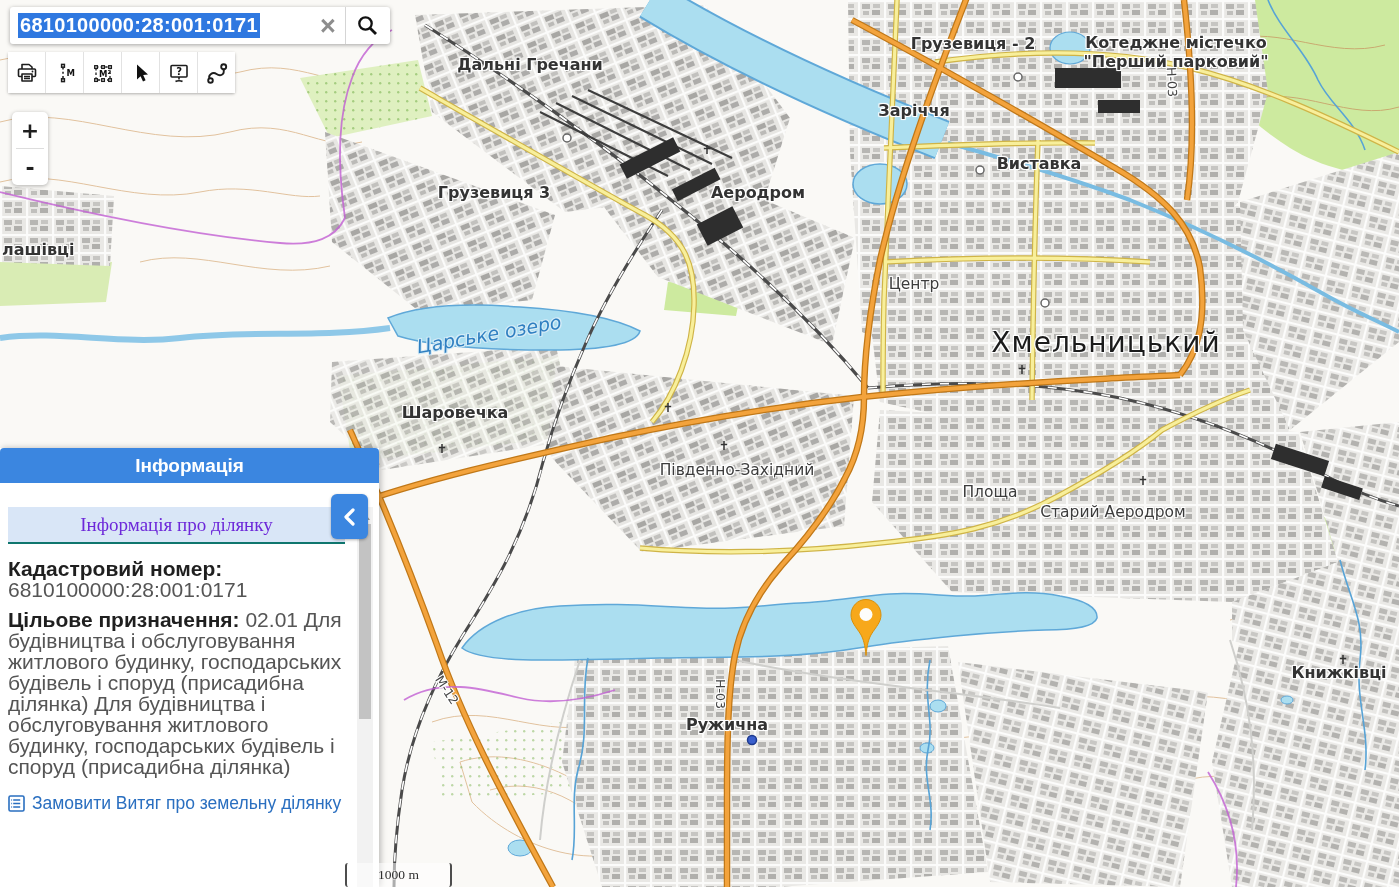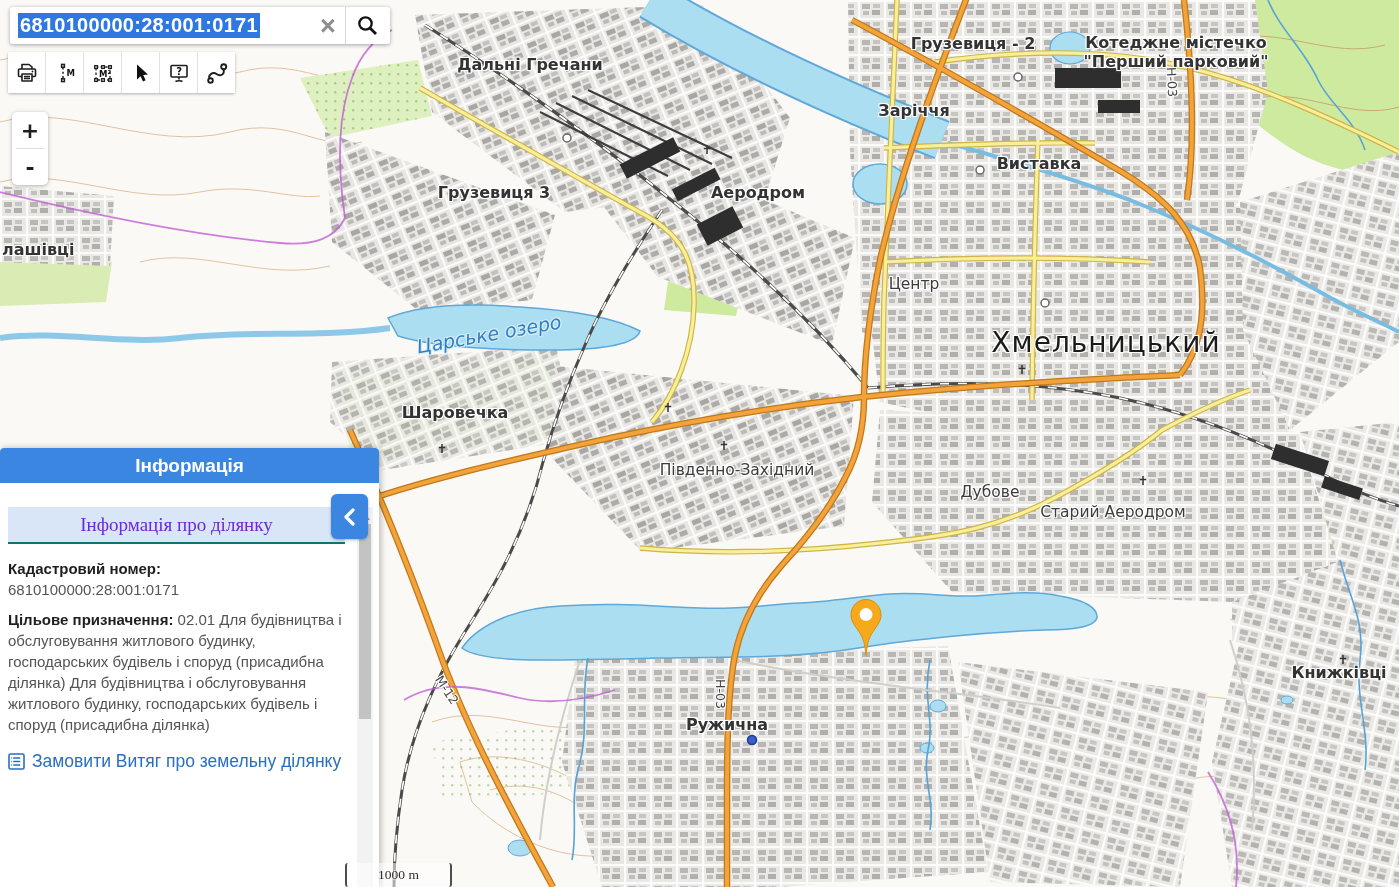--- a/index.html
+++ b/index.html
@@ -42,21 +42,21 @@
        font-size:22px;font-weight:bold;color:#1f1f1f;cursor:pointer;font-family:"DejaVu Sans",sans-serif;}
   .zsep{height:1px;background:#ddd;margin:0 4px;}
   
   .panel{position:absolute;left:0;top:448px;width:379px;height:439px;background:#fff;
        box-shadow:2px 0 6px rgba(0,0,0,.25);overflow:hidden;}
   .panel-header{height:35px;background:#3b86e0;color:#fff;font-size:19px;font-weight:bold;
        display:flex;align-items:center;justify-content:center;border-radius:4px 4px 0 0;}
   .panel-body{position:relative;height:404px;}
   .section-btn{margin:24px 34px 0 8px;height:35px;background:#d9e6f7;border-bottom:2px solid #0f766e;
        color:#6d28d9;font-size:19px;display:flex;align-items:center;justify-content:center;cursor:pointer;font-family:Liberation Serif, serif;}
-  .fields{margin:14px 30px 16px 8px;color:#555;font-size:15px;line-height:21px;}
+  .fields{margin:14px 30px 16px 8px;color:#555;font-size:21px;line-height:21px;}
   .fields p{margin:9px 0;}
   .fields b{color:#1f1f1f;}
   .plinks{margin:16px 30px 0 8px;}
   .plink{display:flex;gap:7px;align-items:flex-start;margin:12px 0;cursor:pointer;}
   .plink a{color:#2a6fc0;font-size:17.5px;line-height:21px;text-decoration:none;}
   .plink .ic{flex:0 0 auto;margin-top:2px;}
   .scrollbar{position:absolute;right:6px;top:0;width:16px;height:404px;background:#f2f2f2;}
   .sb-arrow{width:0;height:0;margin:6px auto 4px;border-left:5px solid transparent;
        border-right:5px solid transparent;border-bottom:7px solid #9a9a9a;cursor:pointer;}
   .sb-thumb{width:12px;margin:0 auto;height:195px;background:#c3c3c3;cursor:pointer;}
@@ -275,21 +275,21 @@
   <div class="lbl town" style="left:914px;top:110px">Заріччя</div>
   <div class="lbl town" style="left:973px;top:43px">Грузевиця - 2</div>
   <div class="lbl town" style="left:1176px;top:42px">Котеджне містечко</div>
   <div class="lbl town" style="left:1176px;top:61px">"Перший парковий"</div>
   <div class="lbl town" style="left:1039px;top:163px">Виставка</div>
   <div class="lbl district" style="left:914px;top:284px">Центр</div>
   <div class="lbl city" style="left:1106px;top:342px">Хмельницький</div>
   <div class="lbl lake" style="left:489px;top:334px;transform:translate(-50%,-50%) rotate(-10deg)">Царське озеро</div>
   <div class="lbl town" style="left:455px;top:412px">Шаровечка</div>
   <div class="lbl district" style="left:737px;top:470px">Південно-Західний</div>
-  <div class="lbl district" style="left:990px;top:492px">Дубове</div>
+  <div class="lbl district" style="left:990px;top:492px">Площа</div>
   <div class="lbl district" style="left:1113px;top:512px">Старий Аеродром</div>
   <div class="lbl town" style="left:727px;top:724px">Ружична</div>
   <div class="lbl town" style="left:1339px;top:672px">Книжківці</div>
   <div class="lbl road" style="left:447px;top:690px;transform:translate(-50%,-50%) rotate(57deg)">М-12</div>
   <div class="lbl road" style="left:720px;top:694px;transform:translate(-50%,-50%) rotate(90deg)">Н-03</div>
   <div class="lbl road" style="left:1172px;top:82px;transform:translate(-50%,-50%) rotate(87deg)">Н-03</div>
   <div class="lbl town edge" style="left:2px;top:249px">лашівці</div>
 
   <div class="marker">
     <svg width="36" height="61" viewBox="0 0 36 61">

